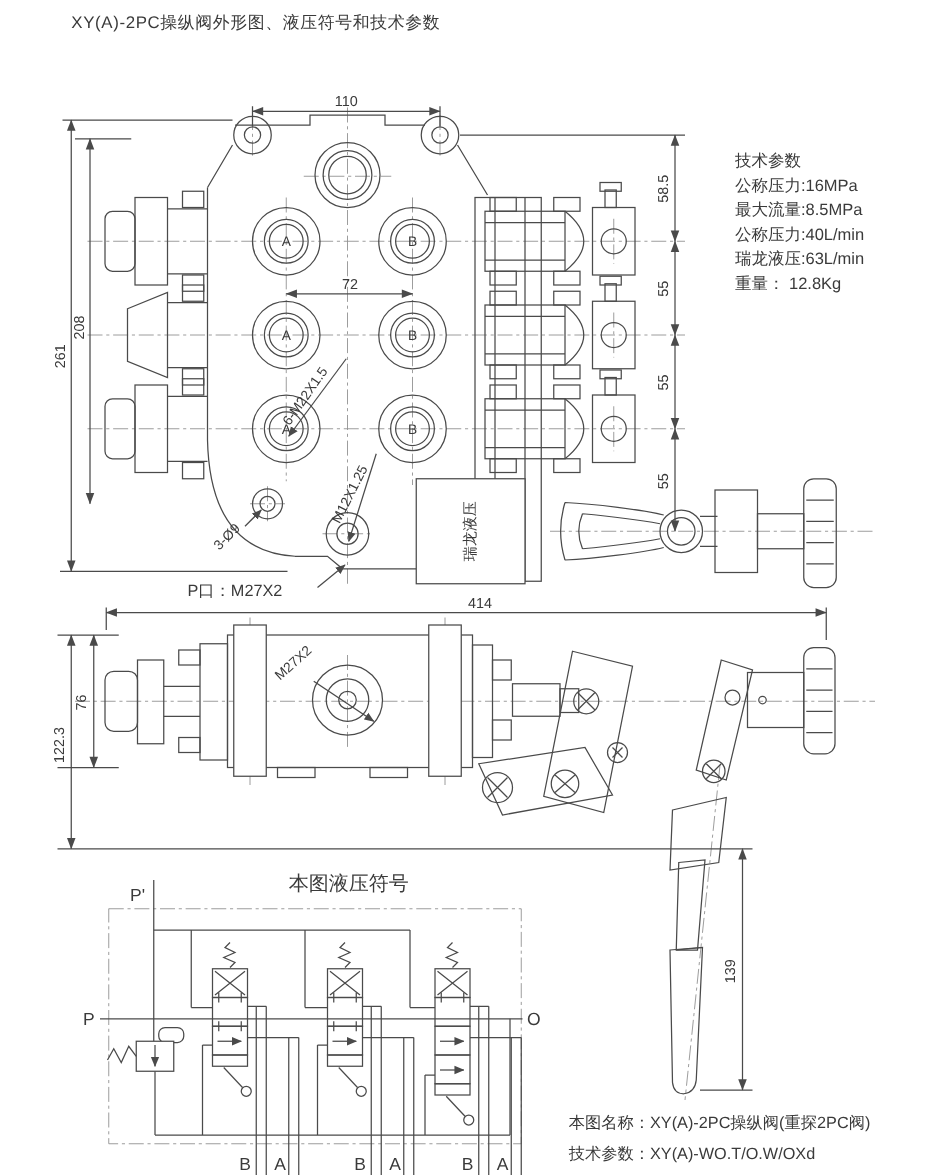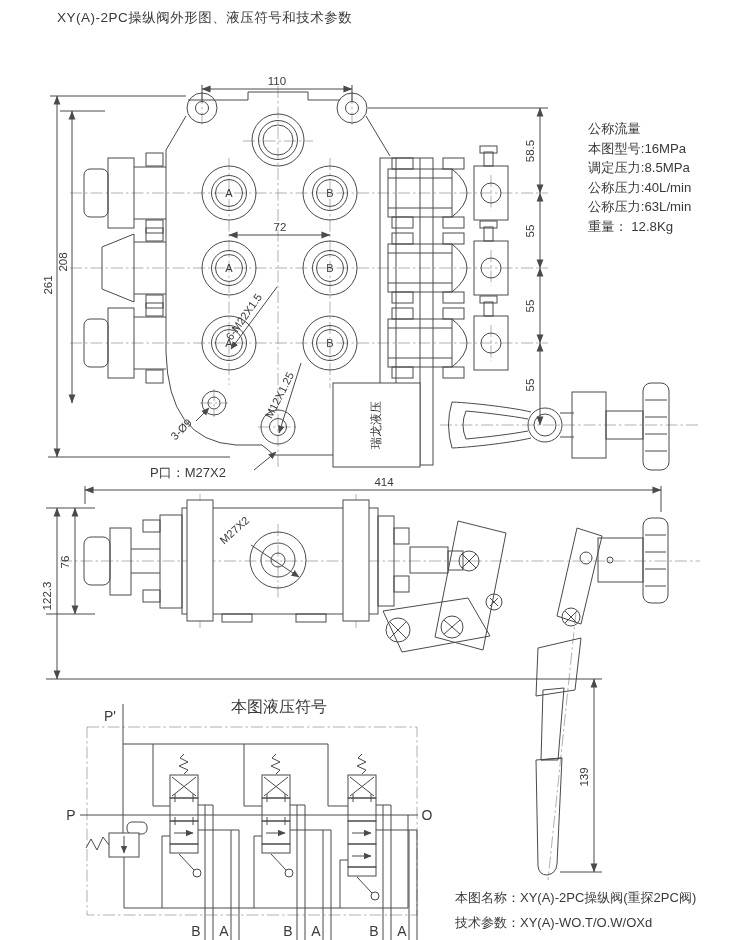--- a/index.html
+++ b/index.html
@@ -22,25 +22,25 @@
   .wh{fill:#ffffff;}
 </style>
 </head>
 <body>
 
 <div class="sheet">
 
   <div class="page-title">XY(A)-2PC操纵阀外形图、液压符号和技术参数</div>
 
   <div class="tech">
-    <div>公称流量</div>
-    <div>本图型号:16MPa</div>
-    <div>调定压力:8.5MPa</div>
+    <div>技术参数</div>
+    <div>公称压力:16MPa</div>
+    <div>最大流量:8.5MPa</div>
     <div>公称压力:40L/min</div>
-    <div>公称压力:63L/min</div>
+    <div>瑞龙液压:63L/min</div>
     <div>重量： 12.8Kg</div>
   </div>
 
   <svg class="draw" width="740" height="940" viewBox="0 0 740 940">
     <defs>
       <marker id="arr" viewBox="0 0 10 10" refX="9.5" refY="5" markerWidth="11" markerHeight="9" orient="auto-start-reverse">
           <path d="M0,1.2 L10,5 L0,8.8 z" fill="#4a4a4a"></path>
         </marker>
       <marker id="arrS" viewBox="0 0 7 7" refX="6.5" refY="3.5" markerWidth="8" markerHeight="8" orient="auto-start-reverse">
           <path d="M0,0.6 L7,3.5 L0,6.4 z" fill="#4a4a4a"></path>

